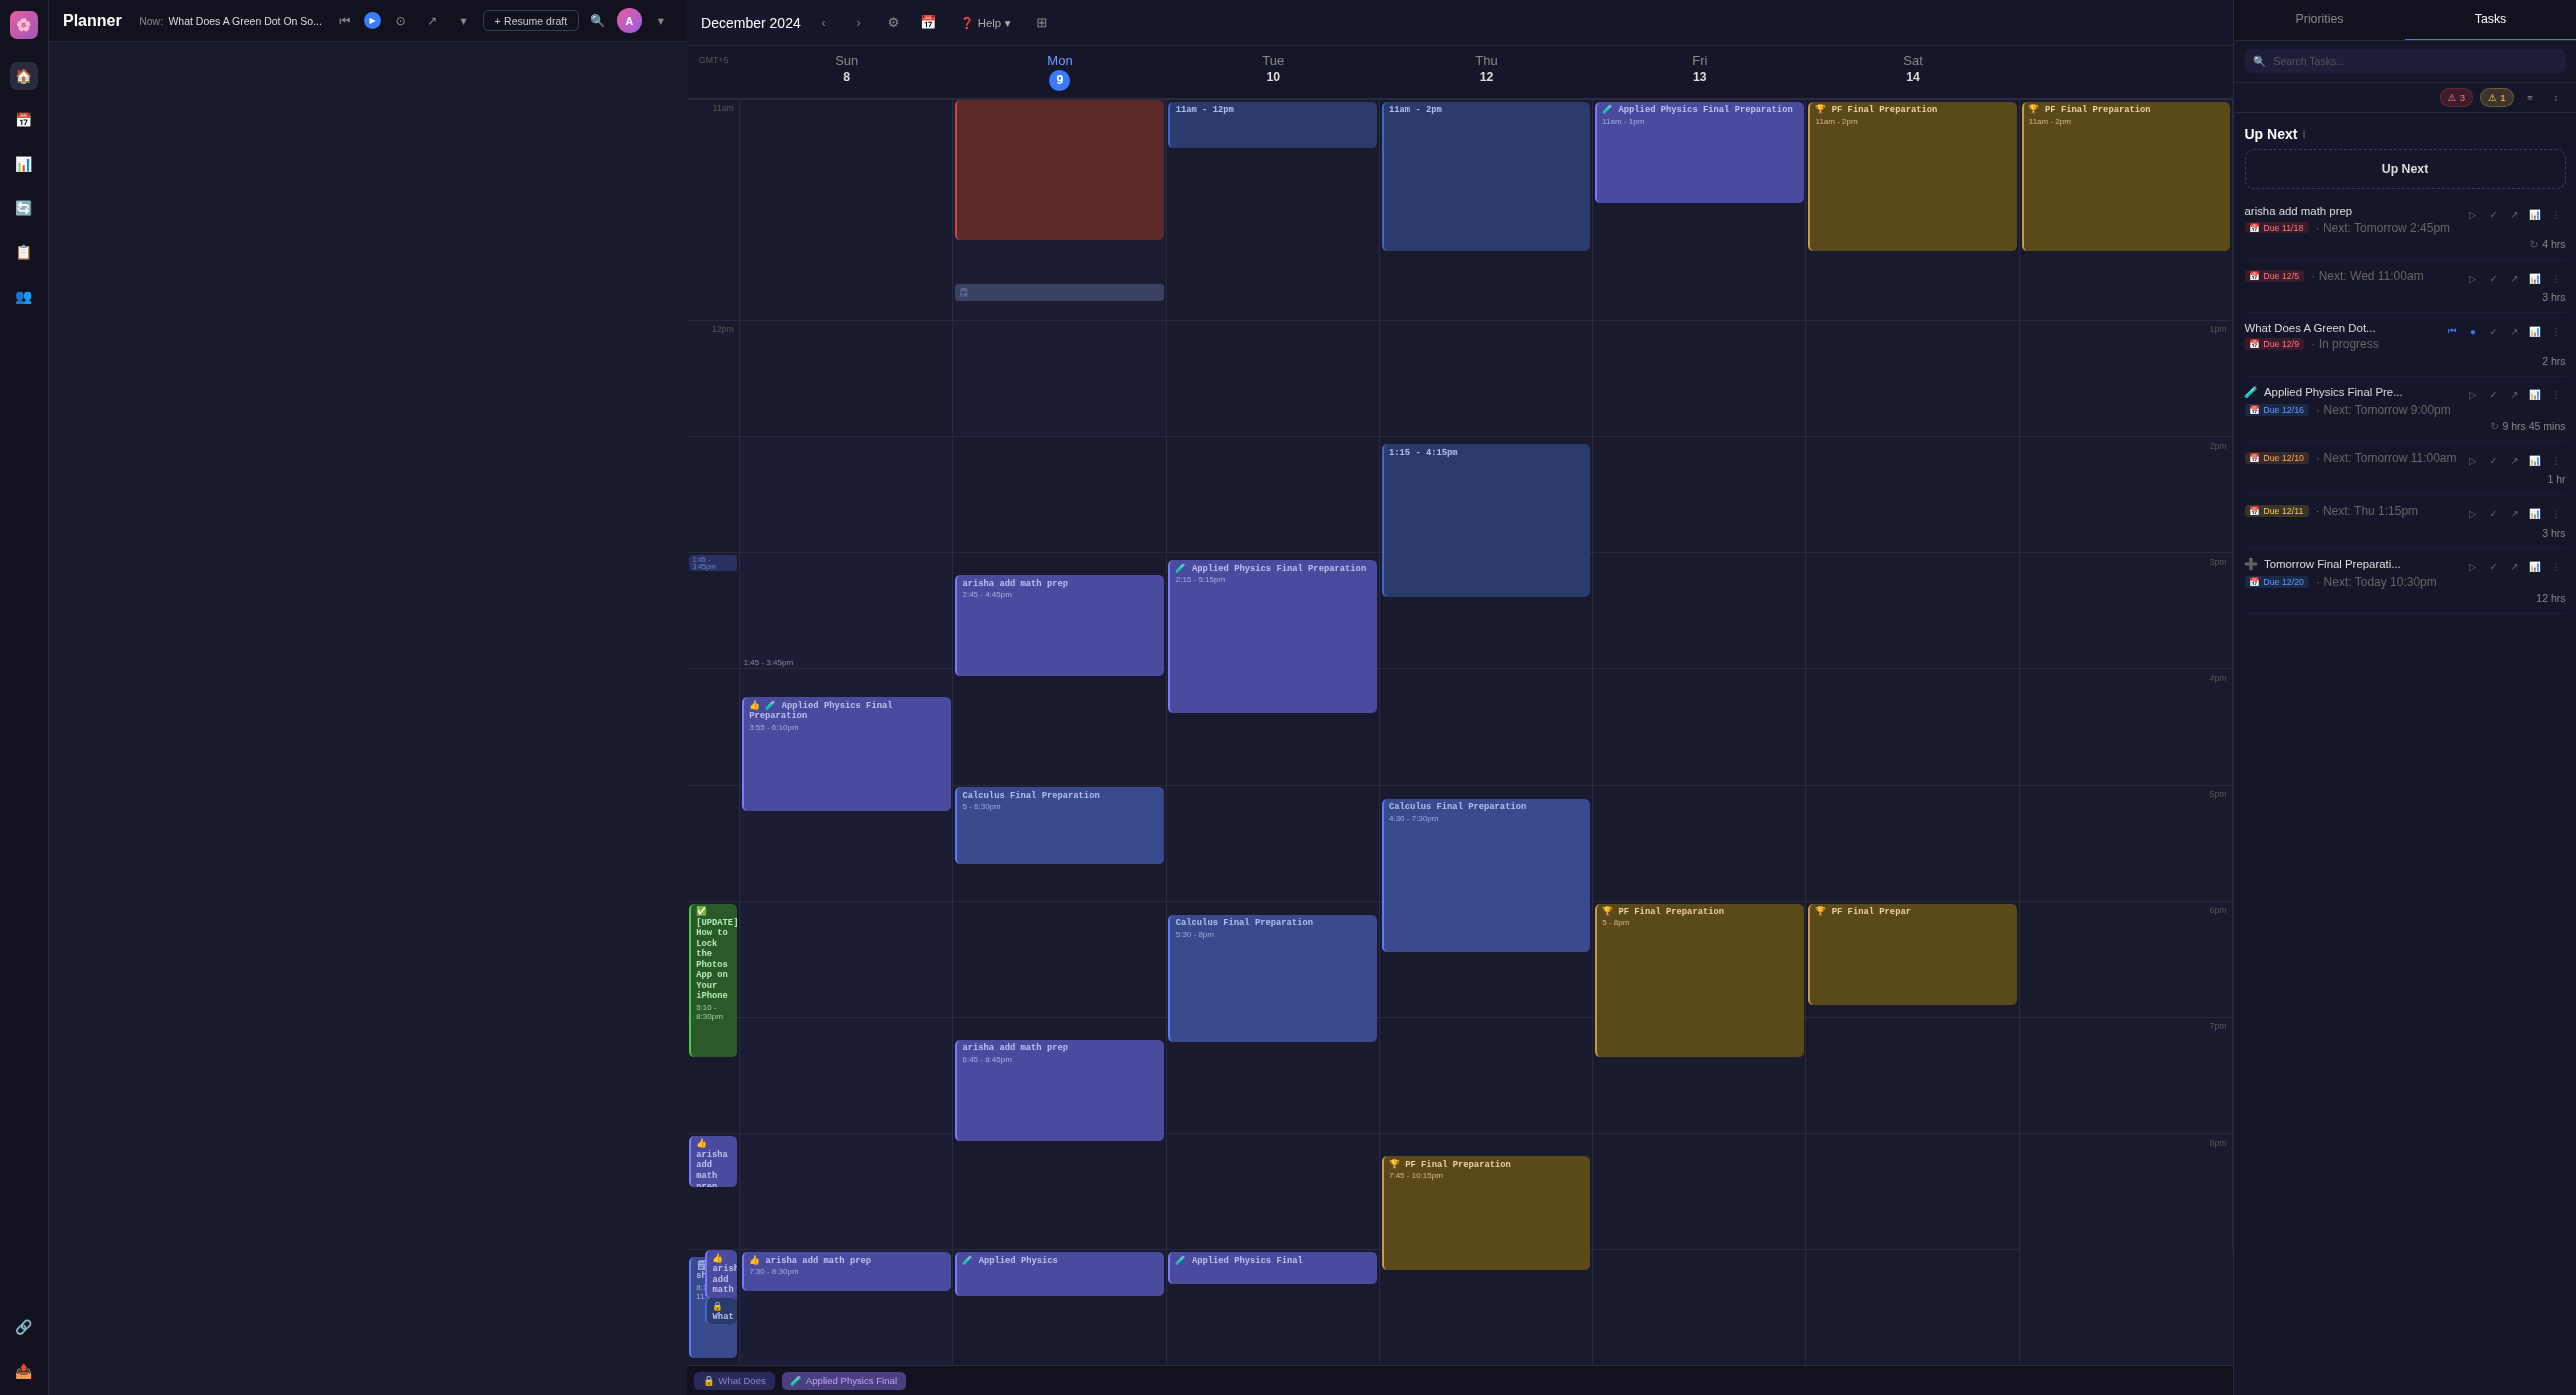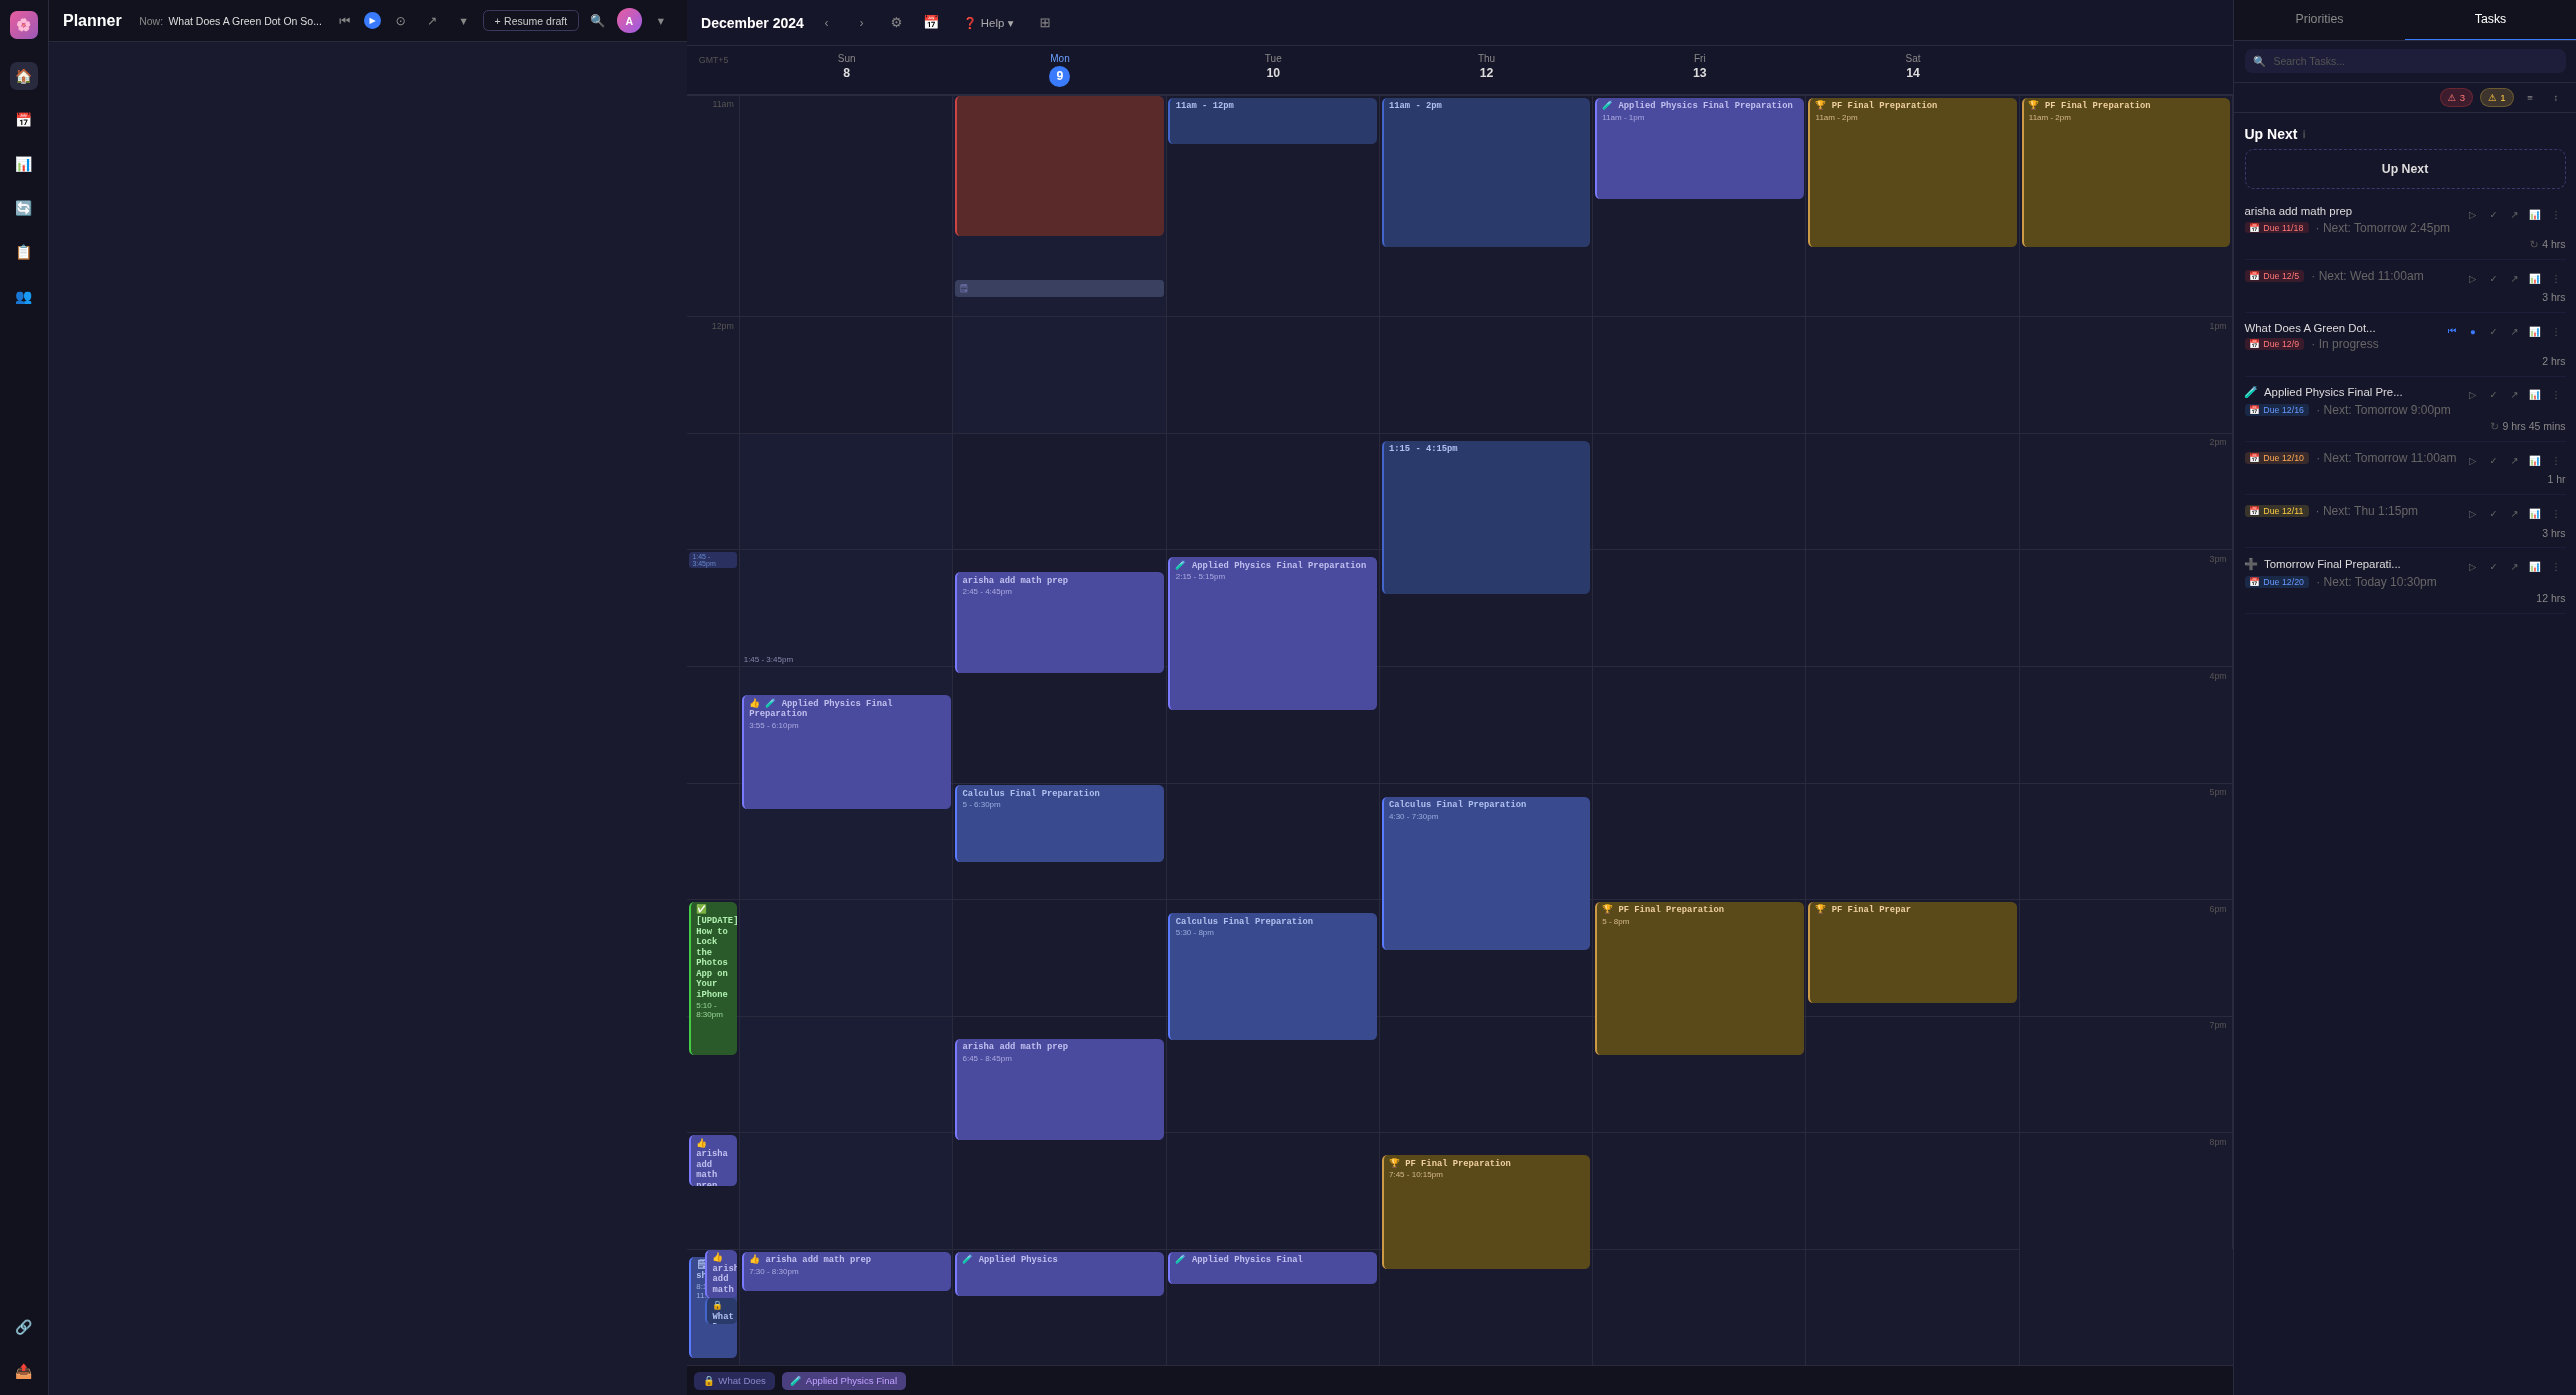--- a/index.html
+++ b/index.html
@@ -145,21 +145,21 @@
       background: #16162a;
       border-bottom: 0.9px solid #2a2a3e;
       display: flex;
       align-items: center;
       padding: 0 14px;
       gap: 10.5px;
       flex-shrink: 0;
     }
     .month-title {
       font-size: 14px;
-      font-weight: 700;
+      font-weight: 400;
       color: #fff;
     }
     .nav-btn {
       width: 24.5px;
       height: 24.5px;
       display: flex;
       align-items: center;
       justify-content: center;
       border-radius: 5.3px;
       cursor: pointer;
@@ -253,21 +253,21 @@
       color: white;
       border-radius: 50%;
       width: 21px;
       height: 21px;
       display: flex;
       align-items: center;
       justify-content: center;
       margin: 0 auto;
       font-weight: bold;
     }
-    .day-name { font-size: 10px; margin-bottom: 1.8px; }
+    .day-name { font-size: 13px; margin-bottom: 1.8px; }
     .day-num { font-size: 12.3px; font-weight: 600; color: #ddd; }
 
     
     .time-grid {
       flex: 1;
       overflow-y: auto;
       display: grid;
       grid-template-columns: 53px repeat(7, 1fr);
       position: relative;
     }

